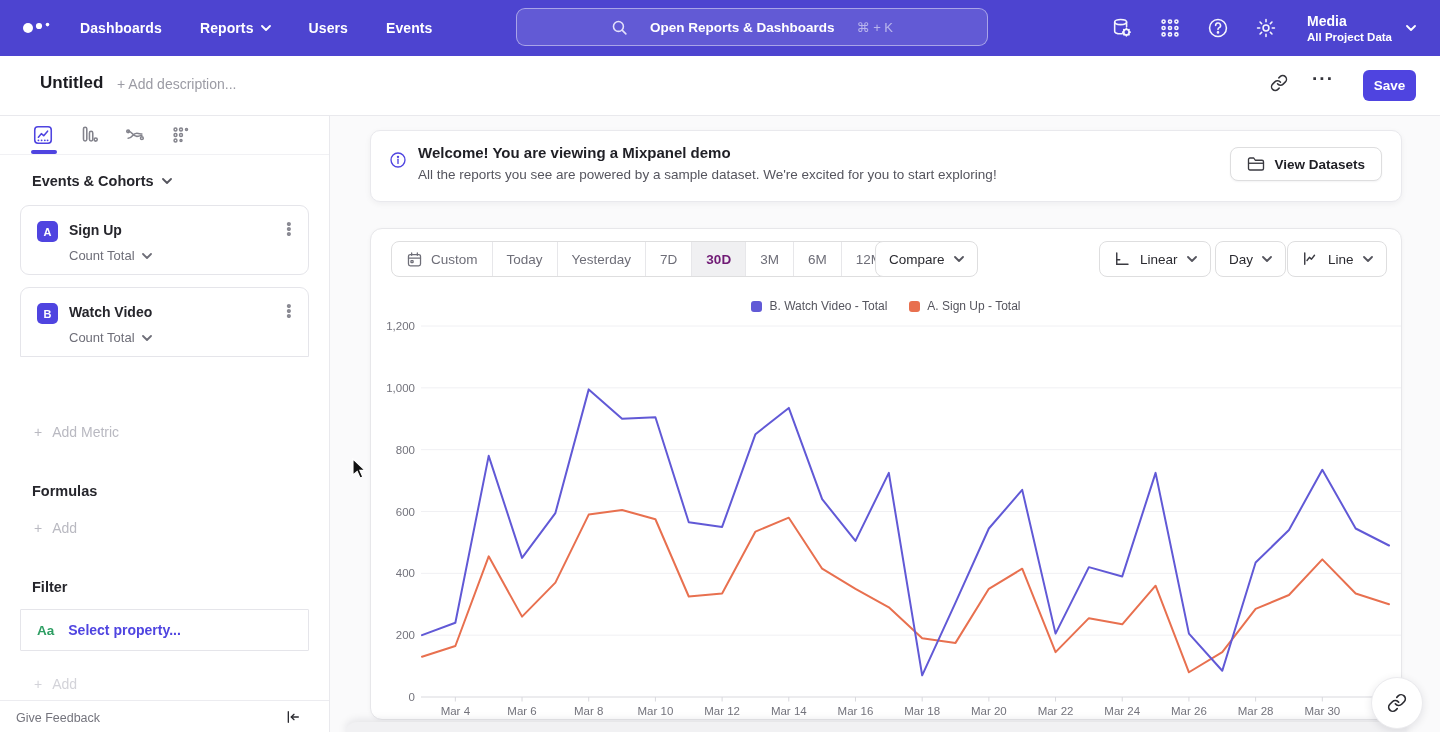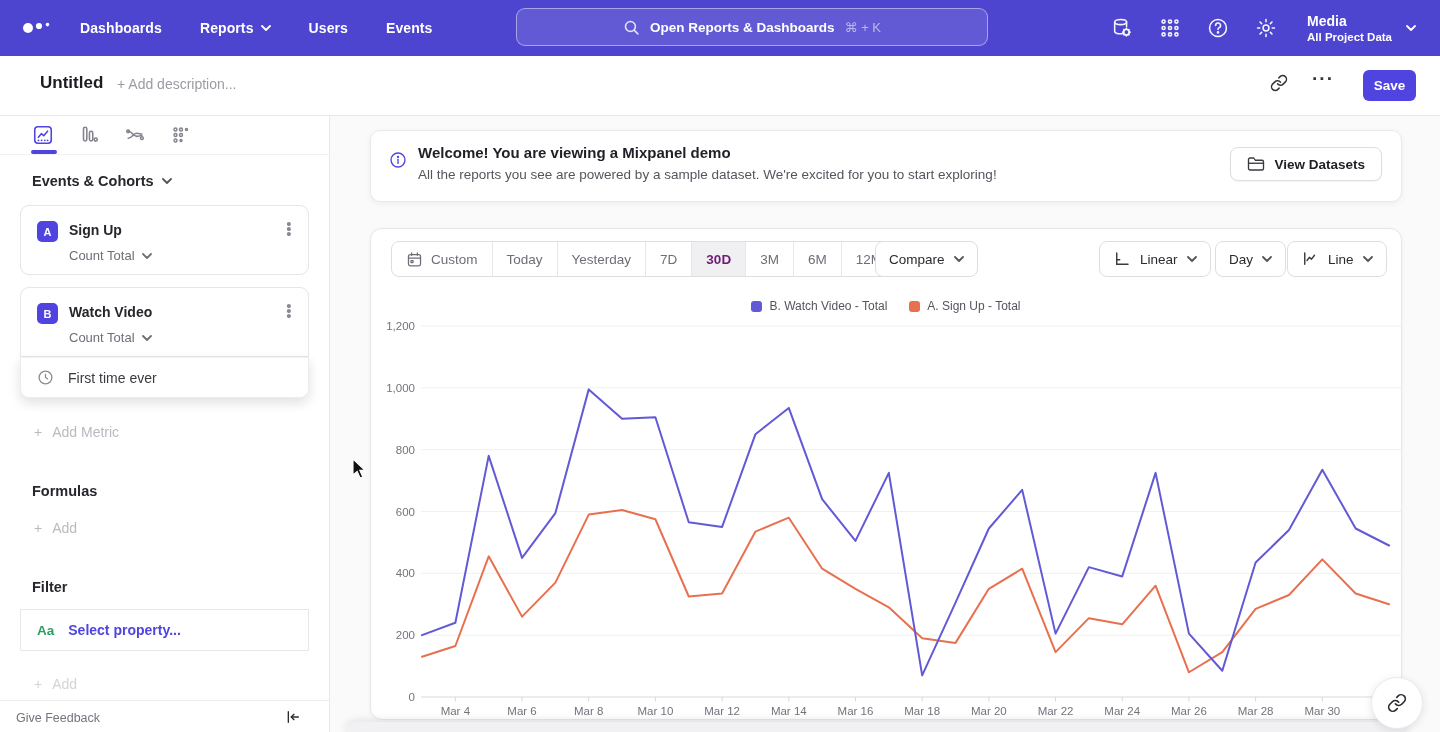--- a/index.html
+++ b/index.html
@@ -10,21 +10,21 @@
 
   
   #navbar { position:absolute; left:0; top:0; width:1440px; height:56px; background:#4d44d0;
             display:flex; align-items:center; color:#fff; }
   #logo { width:40px; margin-left:22px; display:flex; align-items:flex-end; gap:3px; cursor:pointer; }
   #nav-items { display:flex; align-items:center; gap:38px; margin-left:18px; }
   .nav-item { font-size:14px; font-weight:700; letter-spacing:.1px; cursor:pointer;
               display:flex; align-items:center; gap:7px; white-space:nowrap; }
   #nav-search { position:absolute; left:516px; top:8px; width:472px; height:38px;
                 background:rgba(255,255,255,0.12); border:1px solid rgba(255,255,255,0.45);
-                border-radius:9px; display:flex; align-items:center; justify-content:center; gap:10px;
+                border-radius:9px; display:flex; align-items:center; justify-content:center; gap:22px;
                 cursor:pointer; }
   #nav-search .q { font-size:13.5px; font-weight:700; color:#fff; }
   #nav-search .kbd { font-size:13px; color:rgba(255,255,255,0.55); }
   #nav-right { position:absolute; right:0; top:0; height:56px; display:flex; align-items:center; gap:26px;
                padding-right:24px; }
   .nav-icon { width:22px; height:22px; color:#fff; opacity:.95; cursor:pointer; }
   #project-switcher { display:flex; align-items:center; gap:14px; cursor:pointer; margin-left:4px; }
   #project-name { font-size:14px; font-weight:700; line-height:17px; }
   #project-sub { font-size:11.5px; font-weight:700; line-height:14px; }
   .chev { width:10px; height:10px; stroke:currentColor; fill:none; stroke-width:1.8;
@@ -274,27 +274,20 @@
         <i>•</i>
       </div>
     <div class="metric-agg">
       <span>Count Total</span>
       <svg class="chev" viewBox="0 0 10 6">
           <path d="M1 1l4 4 4-4"></path>
         </svg>
     </div>
   </div>
 
-  <div id="popover-first-time">
-    <svg width="17" height="17" viewBox="0 0 24 24" fill="none" stroke="#8a8a93" stroke-width="1.8" stroke-linecap="round">
-        <circle cx="12" cy="12" r="9"></circle>
-        <path d="M12 7.5V12l3 2"></path>
-      </svg>
-    <span class="txt">First time ever</span>
-  </div>
 
   <div class="ghost-add" style="top:308px">
     <span>+</span>
     <span>Add Metric</span>
   </div>
 
   <div class="sb-heading" style="top:367px">Formulas</div>
   <div class="ghost-add" style="top:404px">
     <span>+</span>
     <span>Add</span>

